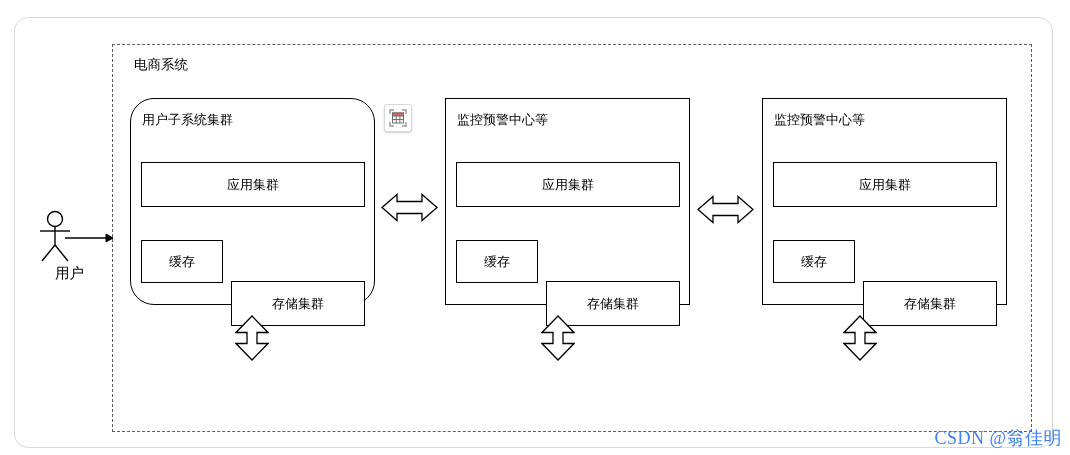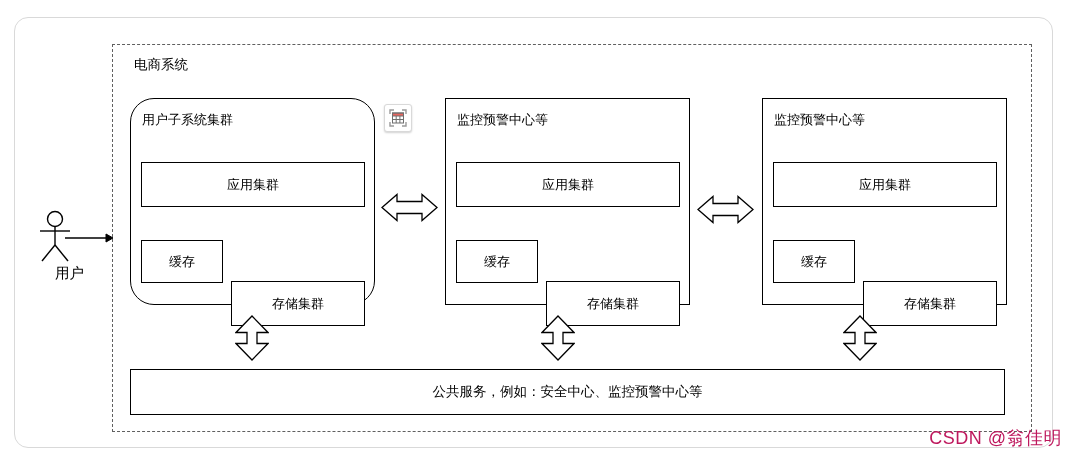--- a/index.html
+++ b/index.html
@@ -104,24 +104,25 @@
     display: flex;
     align-items: center;
     justify-content: center;
     cursor: pointer;
     padding: 0;
   }
   .watermark {
     position: absolute;
     right: 8px; bottom: 5px;
     font-size: 18px;
-    color: #be185d;
+    color: #3b82f6;
     letter-spacing: 0.5px;
     white-space: nowrap;
     user-select: none;
+    font-family: Liberation Serif, serif;
   }
 </style>
 </head>
 <body>
 
 <div class="canvas">
 
   <div class="outer-frame"></div>
 
   <svg class="actor" viewBox="0 0 38 60">
@@ -191,23 +192,20 @@
   <svg class="v-arrow v-arrow-1" viewBox="0 0 34 46">
     <path d="M17,1 L33,17.5 L22,17.5 L22,28.5 L33,28.5 L17,45 L1,28.5 L12,28.5 L12,17.5 L1,17.5 Z" fill="#ffffff" stroke="#000" stroke-width="1.3" stroke-linejoin="miter"></path>
   </svg>
   <svg class="v-arrow v-arrow-2" viewBox="0 0 34 46">
     <path d="M17,1 L33,17.5 L22,17.5 L22,28.5 L33,28.5 L17,45 L1,28.5 L12,28.5 L12,17.5 L1,17.5 Z" fill="#ffffff" stroke="#000" stroke-width="1.3" stroke-linejoin="miter"></path>
   </svg>
   <svg class="v-arrow v-arrow-3" viewBox="0 0 34 46">
     <path d="M17,1 L33,17.5 L22,17.5 L22,28.5 L33,28.5 L17,45 L1,28.5 L12,28.5 L12,17.5 L1,17.5 Z" fill="#ffffff" stroke="#000" stroke-width="1.3" stroke-linejoin="miter"></path>
   </svg>
 
-  <div class="services-box">
-    <span>公共服务，例如：安全中心、监控预警中心等</span>
-  </div>
 
   <button class="table-btn">
     <svg width="20" height="20" viewBox="0 0 20 20">
 
       <path d="M2,6 L2,2 L6,2" fill="none" stroke="#9a9a9a" stroke-width="1.4"></path>
       <path d="M14,2 L18,2 L18,6" fill="none" stroke="#9a9a9a" stroke-width="1.4"></path>
       <path d="M18,14 L18,18 L14,18" fill="none" stroke="#9a9a9a" stroke-width="1.4"></path>
       <path d="M6,18 L2,18 L2,14" fill="none" stroke="#9a9a9a" stroke-width="1.4"></path>
 
       <rect x="4.5" y="5" width="11" height="3" fill="#e8655f" stroke="#6e6e6e" stroke-width="1"></rect>

